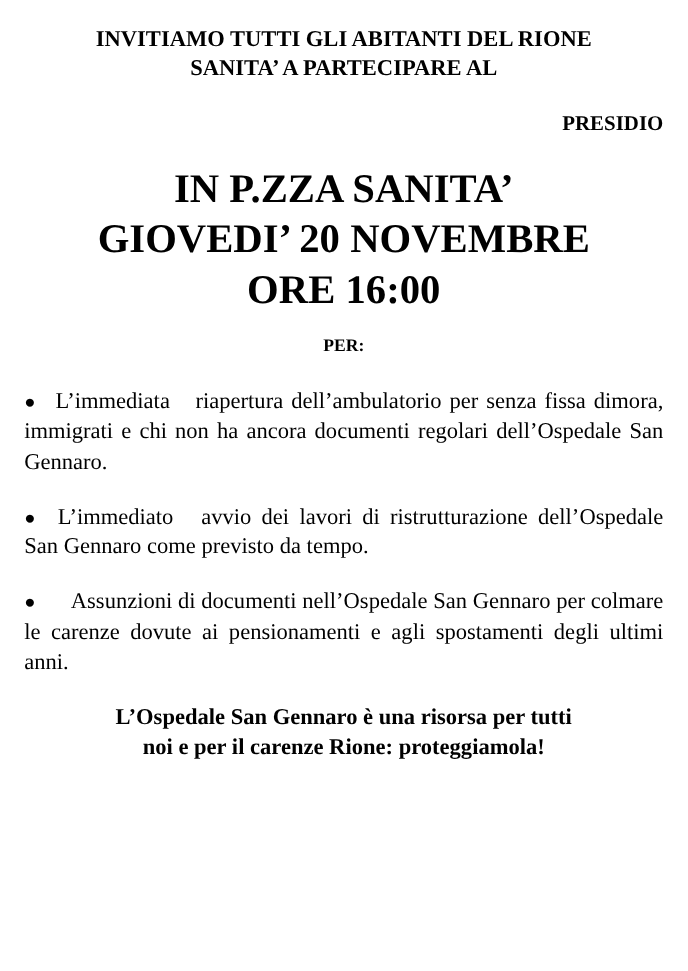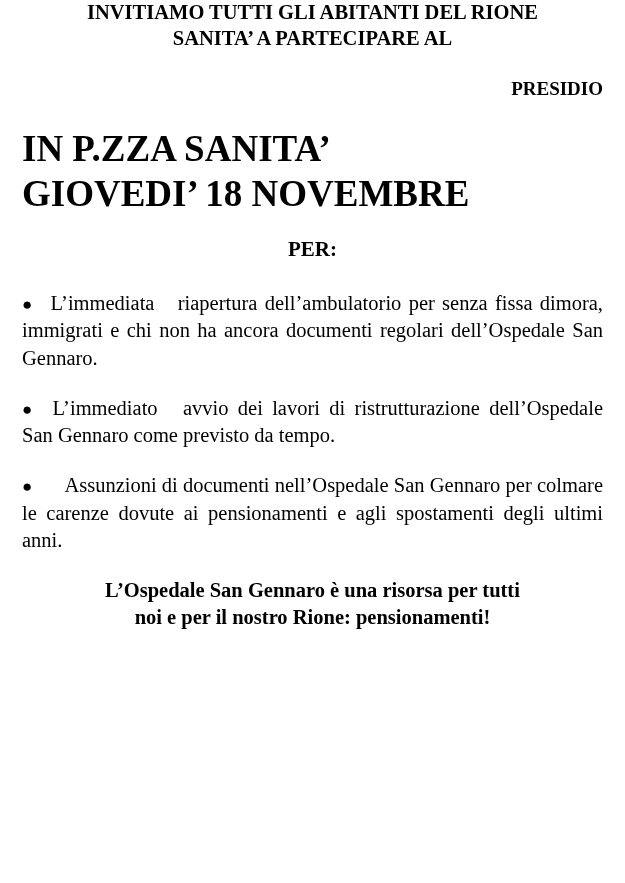--- a/index.html
+++ b/index.html
@@ -27,37 +27,39 @@
     font-size: 25px;
     letter-spacing: 0.2px;
     margin-top: 38px;
     white-space: nowrap;
   }
   .invite {
     text-align: center;
     font-weight: bold;
     font-size: 20.5px;
     line-height: 1.25;
+    margin-top: 24px;
   }
   .presidio {
     text-align: right;
     font-weight: bold;
     font-size: 19px;
     margin-top: 27px;
   }
   .bigblock {
+    text-align: center;
     font-weight: bold;
     font-size: 37px;
     line-height: 1.22;
     margin-top: 26px;
   }
   .perline {
     text-align: center;
     font-weight: bold;
-    font-size: 21px;
+    font-size: 16px;
     margin-top: 20px;
   }
   .bullets {
     margin-top: 28px;
   }
   .bullet-item {
     display: block;
     font-size: 20.5px;
     line-height: 1.35;
     text-align: justify;
@@ -87,21 +89,22 @@
 
   <div class="invite">
     <div>INVITIAMO TUTTI GLI ABITANTI DEL RIONE</div>
     <div>SANITA’ A PARTECIPARE AL</div>
   </div>
 
   <div class="presidio">PRESIDIO</div>
 
   <div class="bigblock">
     <div>IN P.ZZA SANITA’</div>
-    <div>GIOVEDI’ 18 NOVEMBRE</div>
+    <div>GIOVEDI’ 20 NOVEMBRE</div>
+    <div>ORE 16:00</div>
   </div>
 
   <div class="perline">PER:</div>
 
   <div class="bullets">
 
     <div class="bullet-item">
       <span class="bullet-mark">●</span><span>L’immediata </span><span class="bold">riapertura dell’ambulatorio per senza fissa dimora, immigrati e chi non ha ancora documenti regolari </span><span>dell’Ospedale San Gennaro.</span>
     </div>
 
@@ -110,16 +113,16 @@
     </div>
 
     <div class="bullet-item">
       <span class="bullet-mark">●</span><span></span><span class="bold">Assunzioni di documenti </span><span>nell’Ospedale San Gennaro per colmare le carenze dovute ai pensionamenti e agli spostamenti degli ultimi anni.</span>
     </div>
 
   </div>
 
   <div class="closing">
     <div>L’Ospedale San Gennaro è una risorsa per tutti</div>
-    <div>noi e per il nostro Rione: pensionamenti!</div>
+    <div>noi e per il carenze Rione: proteggiamola!</div>
   </div>
 
 </div>
 
 </body></html>

